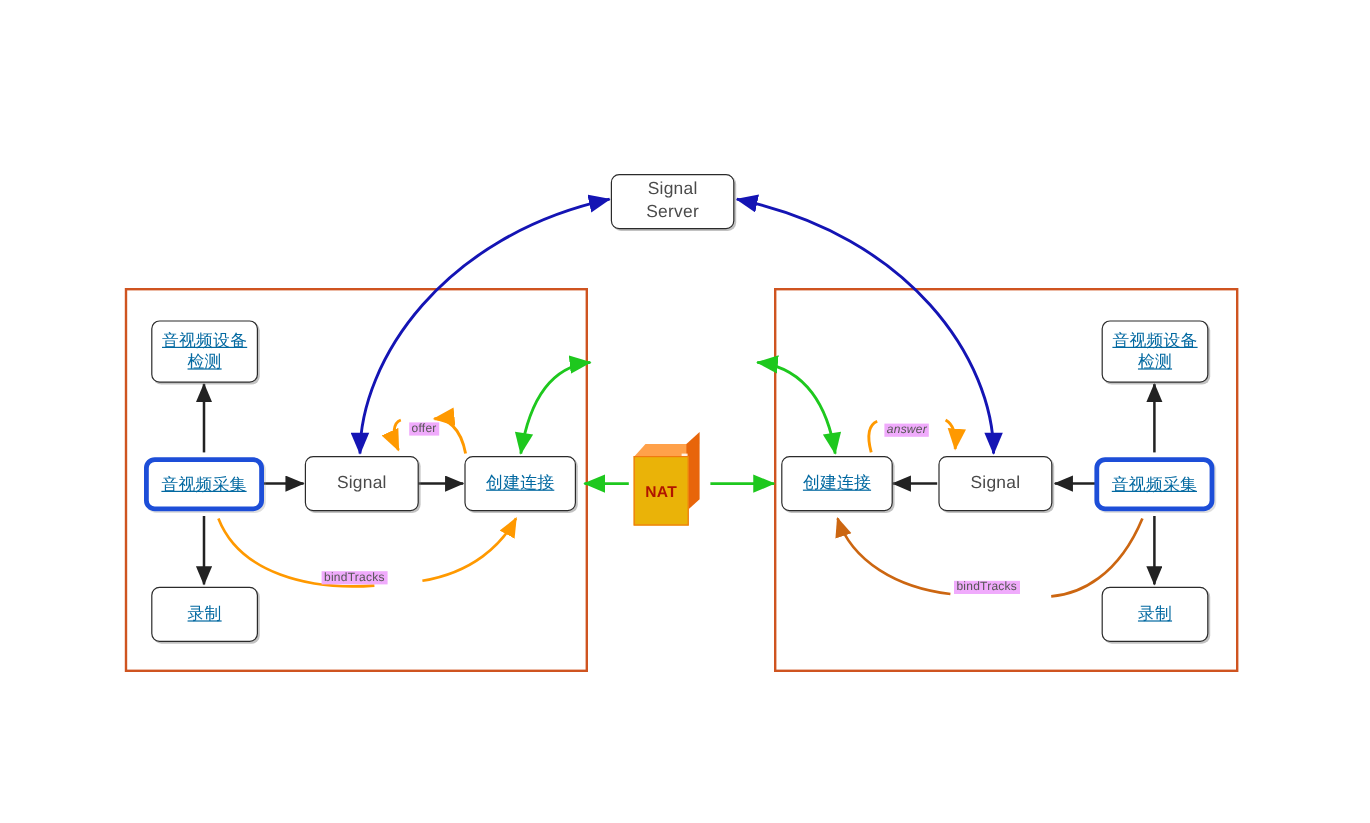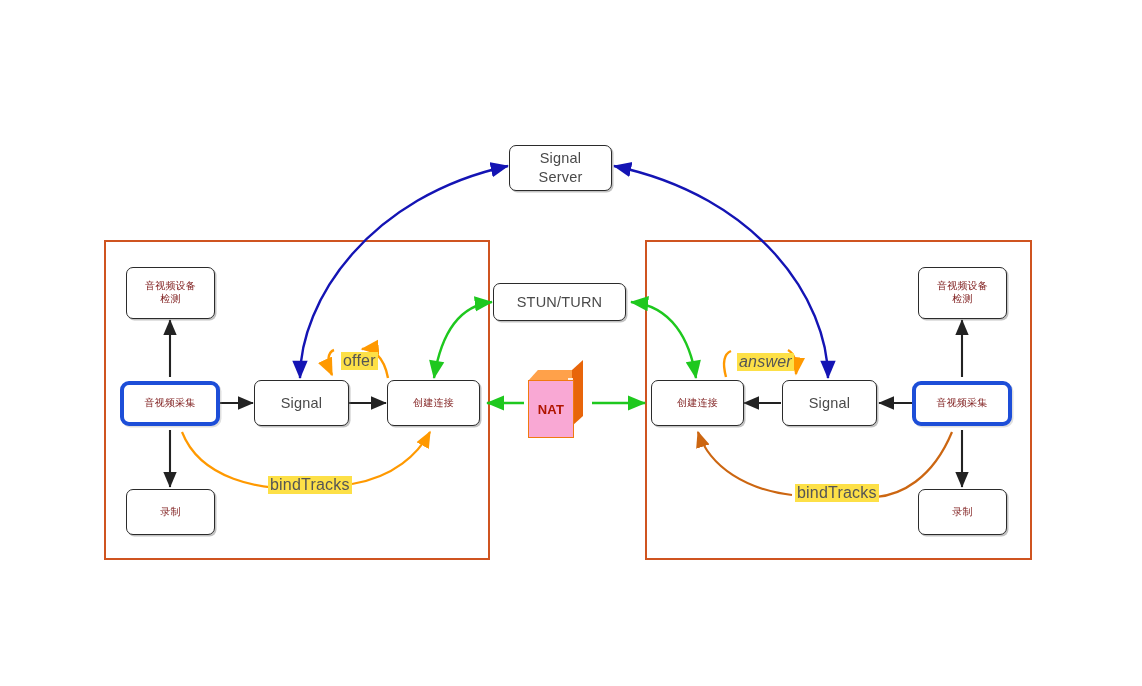--- a/index.html
+++ b/index.html
@@ -18,41 +18,41 @@
     align-items:center;
     justify-content:center;
     text-align:right;
     color:#4a4a4a;
     font-size:14.5px;
     line-height:1.28;
     letter-spacing:.2px;
     box-shadow:1.5px 1.5px 0 rgba(120,120,120,.45);
     z-index:6;
   }
-  .node.cn{font-size:10px;color:#7f1d1d;}
+  .node.cn{font-size:14px;color:#0369a1;text-decoration:underline;}
   .node.highlight{
     border:4px solid #1d4ed8;
     border-radius:9px;
     box-shadow:1.5px 1.5px 0 rgba(150,150,150,.3);
   }
 
   
   .panel{
     position:absolute;
     box-sizing:border-box;
     border:2px solid #cf5420;
     background:transparent;
     z-index:2;
   }
 
   
   .nat{position:absolute;z-index:7;}
   .nat .face{
     position:absolute;left:0;top:10px;width:44px;height:56px;
-    background:#f9a8d4;
+    background:#eab308;
     border:1px solid #f07a10;
     display:flex;align-items:center;justify-content:center;
     color:#b01500;font-size:13px;font-weight:600;letter-spacing:.3px;
   }
   .nat .top{
     position:absolute;left:0;top:0;width:44px;height:11px;
     background:#ffa14a;
     transform:skewX(-42deg);transform-origin:bottom left;
   }
   .nat .side{
@@ -61,23 +61,23 @@
     transform:skewY(-42deg);transform-origin:top left;
   }
   .nat .side2{
     position:absolute;left:40px;top:8px;width:5px;height:58px;
     background:#ffffff;opacity:.85;
   }
 
   
   .edge-label{
     position:absolute;
-    font-size:16px;
+    font-size:10px;
     color:#555;
-    background:#fde047;
+    background:#f0abfc;
     padding:0 2px;
     white-space:nowrap;
     z-index:8;
     letter-spacing:.2px;
   }
 
   svg#wires{position:absolute;left:0;top:0;width:1142px;height:686px;z-index:4;overflow:visible;}
 </style>
 </head>
 <body>
@@ -146,23 +146,20 @@
 
     <path d="M952,432 C932,480 900,495 876,497" stroke="#cc6611" stroke-width="2.2" fill="none"></path>
     <path d="M792,495 C748,490 710,468 698,432" stroke="#cc6611" stroke-width="2.2" fill="none" marker-end="url(#ah-orange-d)"></path>
   </svg>
 
   <div class="node" style="left:509px;top:145px;width:103px;height:46px;flex-direction:column;">
     <span>Signal</span>
     <span>Server</span>
   </div>
 
-  <div class="node" style="left:493px;top:283px;width:133px;height:38px;">
-    <span>STUN/TURN</span>
-  </div>
 
   <div class="nat" style="left:528px;top:370px;width:58px;height:68px;">
     <div class="top"></div>
     <div class="side"></div>
     <div class="side2"></div>
     <div class="face">
       <span>NAT</span>
     </div>
   </div>
 

